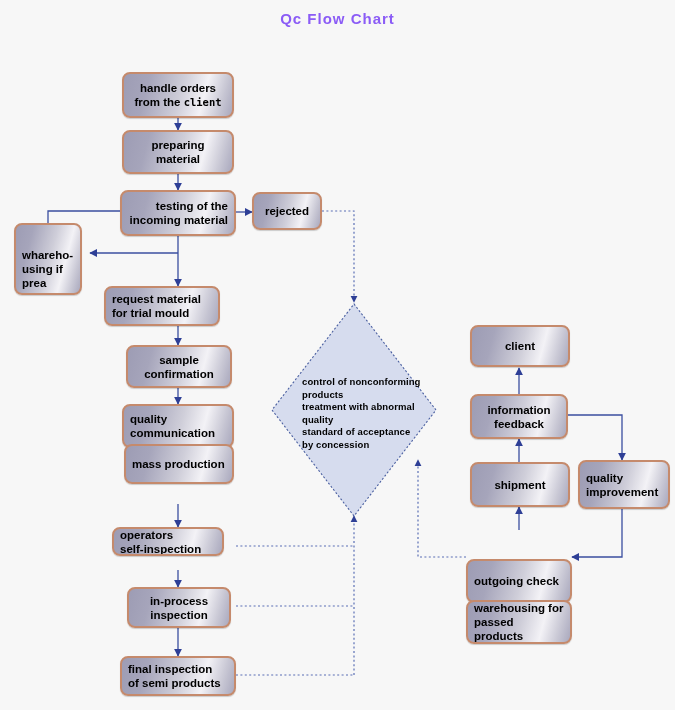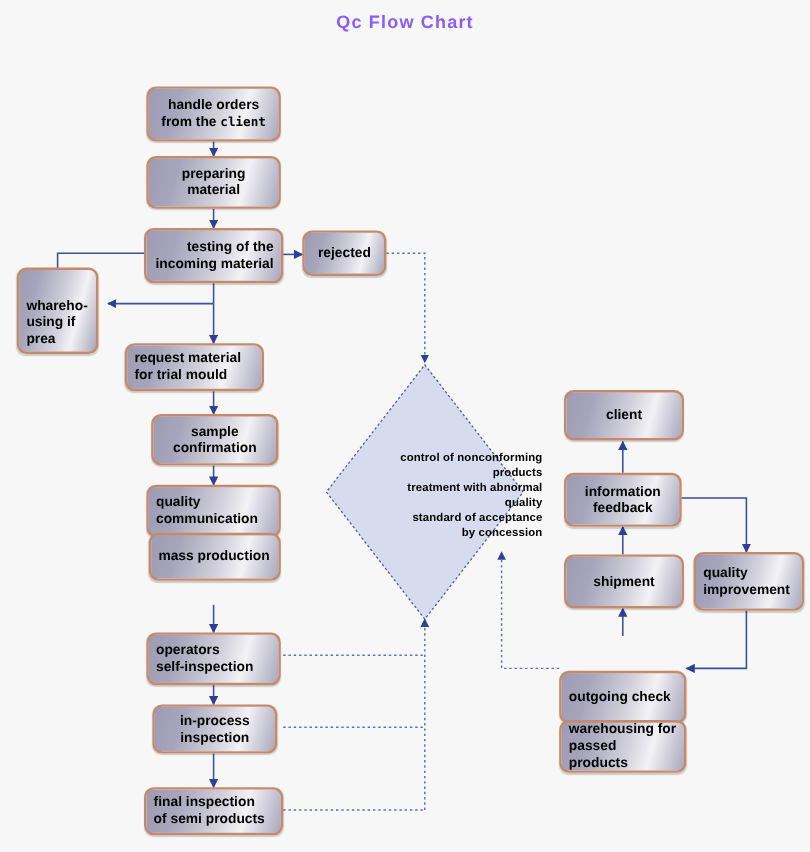--- a/index.html
+++ b/index.html
@@ -42,21 +42,21 @@
   }
   .box.center{justify-content:center;text-align:center;}
   .box.left{justify-content:flex-start;text-align:left;}
   .box .txt{display:block;width:100%;}
   .box.clip .txt{white-space:pre;}
 
   
   .mono{font-family:"DejaVu Sans Mono","Liberation Mono",monospace;font-size:10.5px;}
 
   
-  .diamond-wrap{position:absolute;text-align:right;}
+  .diamond-wrap{position:absolute;}
   .diamond-text{
     position:absolute;
     left:30px;top:72px;
     width:150px;
     font-size:9.5px;
     font-weight:bold;
     line-height:12.5px;
     color:#000;
     letter-spacing:.1px;
   }
@@ -157,21 +157,21 @@
 </div>
 
 <div class="box left" style="left:122px;top:404px;width:112px;height:44px;">
   <span class="txt"><span>quality</span><br><span>communication</span></span>
 </div>
 
 <div class="box left" style="left:124px;top:444px;width:110px;height:40px;">
   <span class="txt">mass production</span>
 </div>
 
-<div class="box left" style="left:122px;top:527px;width:112px;height:44px;">
+<div class="box left" style="left:112px;top:527px;width:112px;height:29px;">
   <span class="txt"><span>operators</span><br><span>self-inspection</span></span>
 </div>
 
 <div class="box center" style="left:127px;top:587px;width:104px;height:41px;">
   <span class="txt"><span>in-process</span><br><span>inspection</span></span>
 </div>
 
 <div class="box left" style="left:120px;top:656px;width:116px;height:40px;">
   <span class="txt"><span>final inspection</span><br><span>of semi products</span></span>
 </div>

